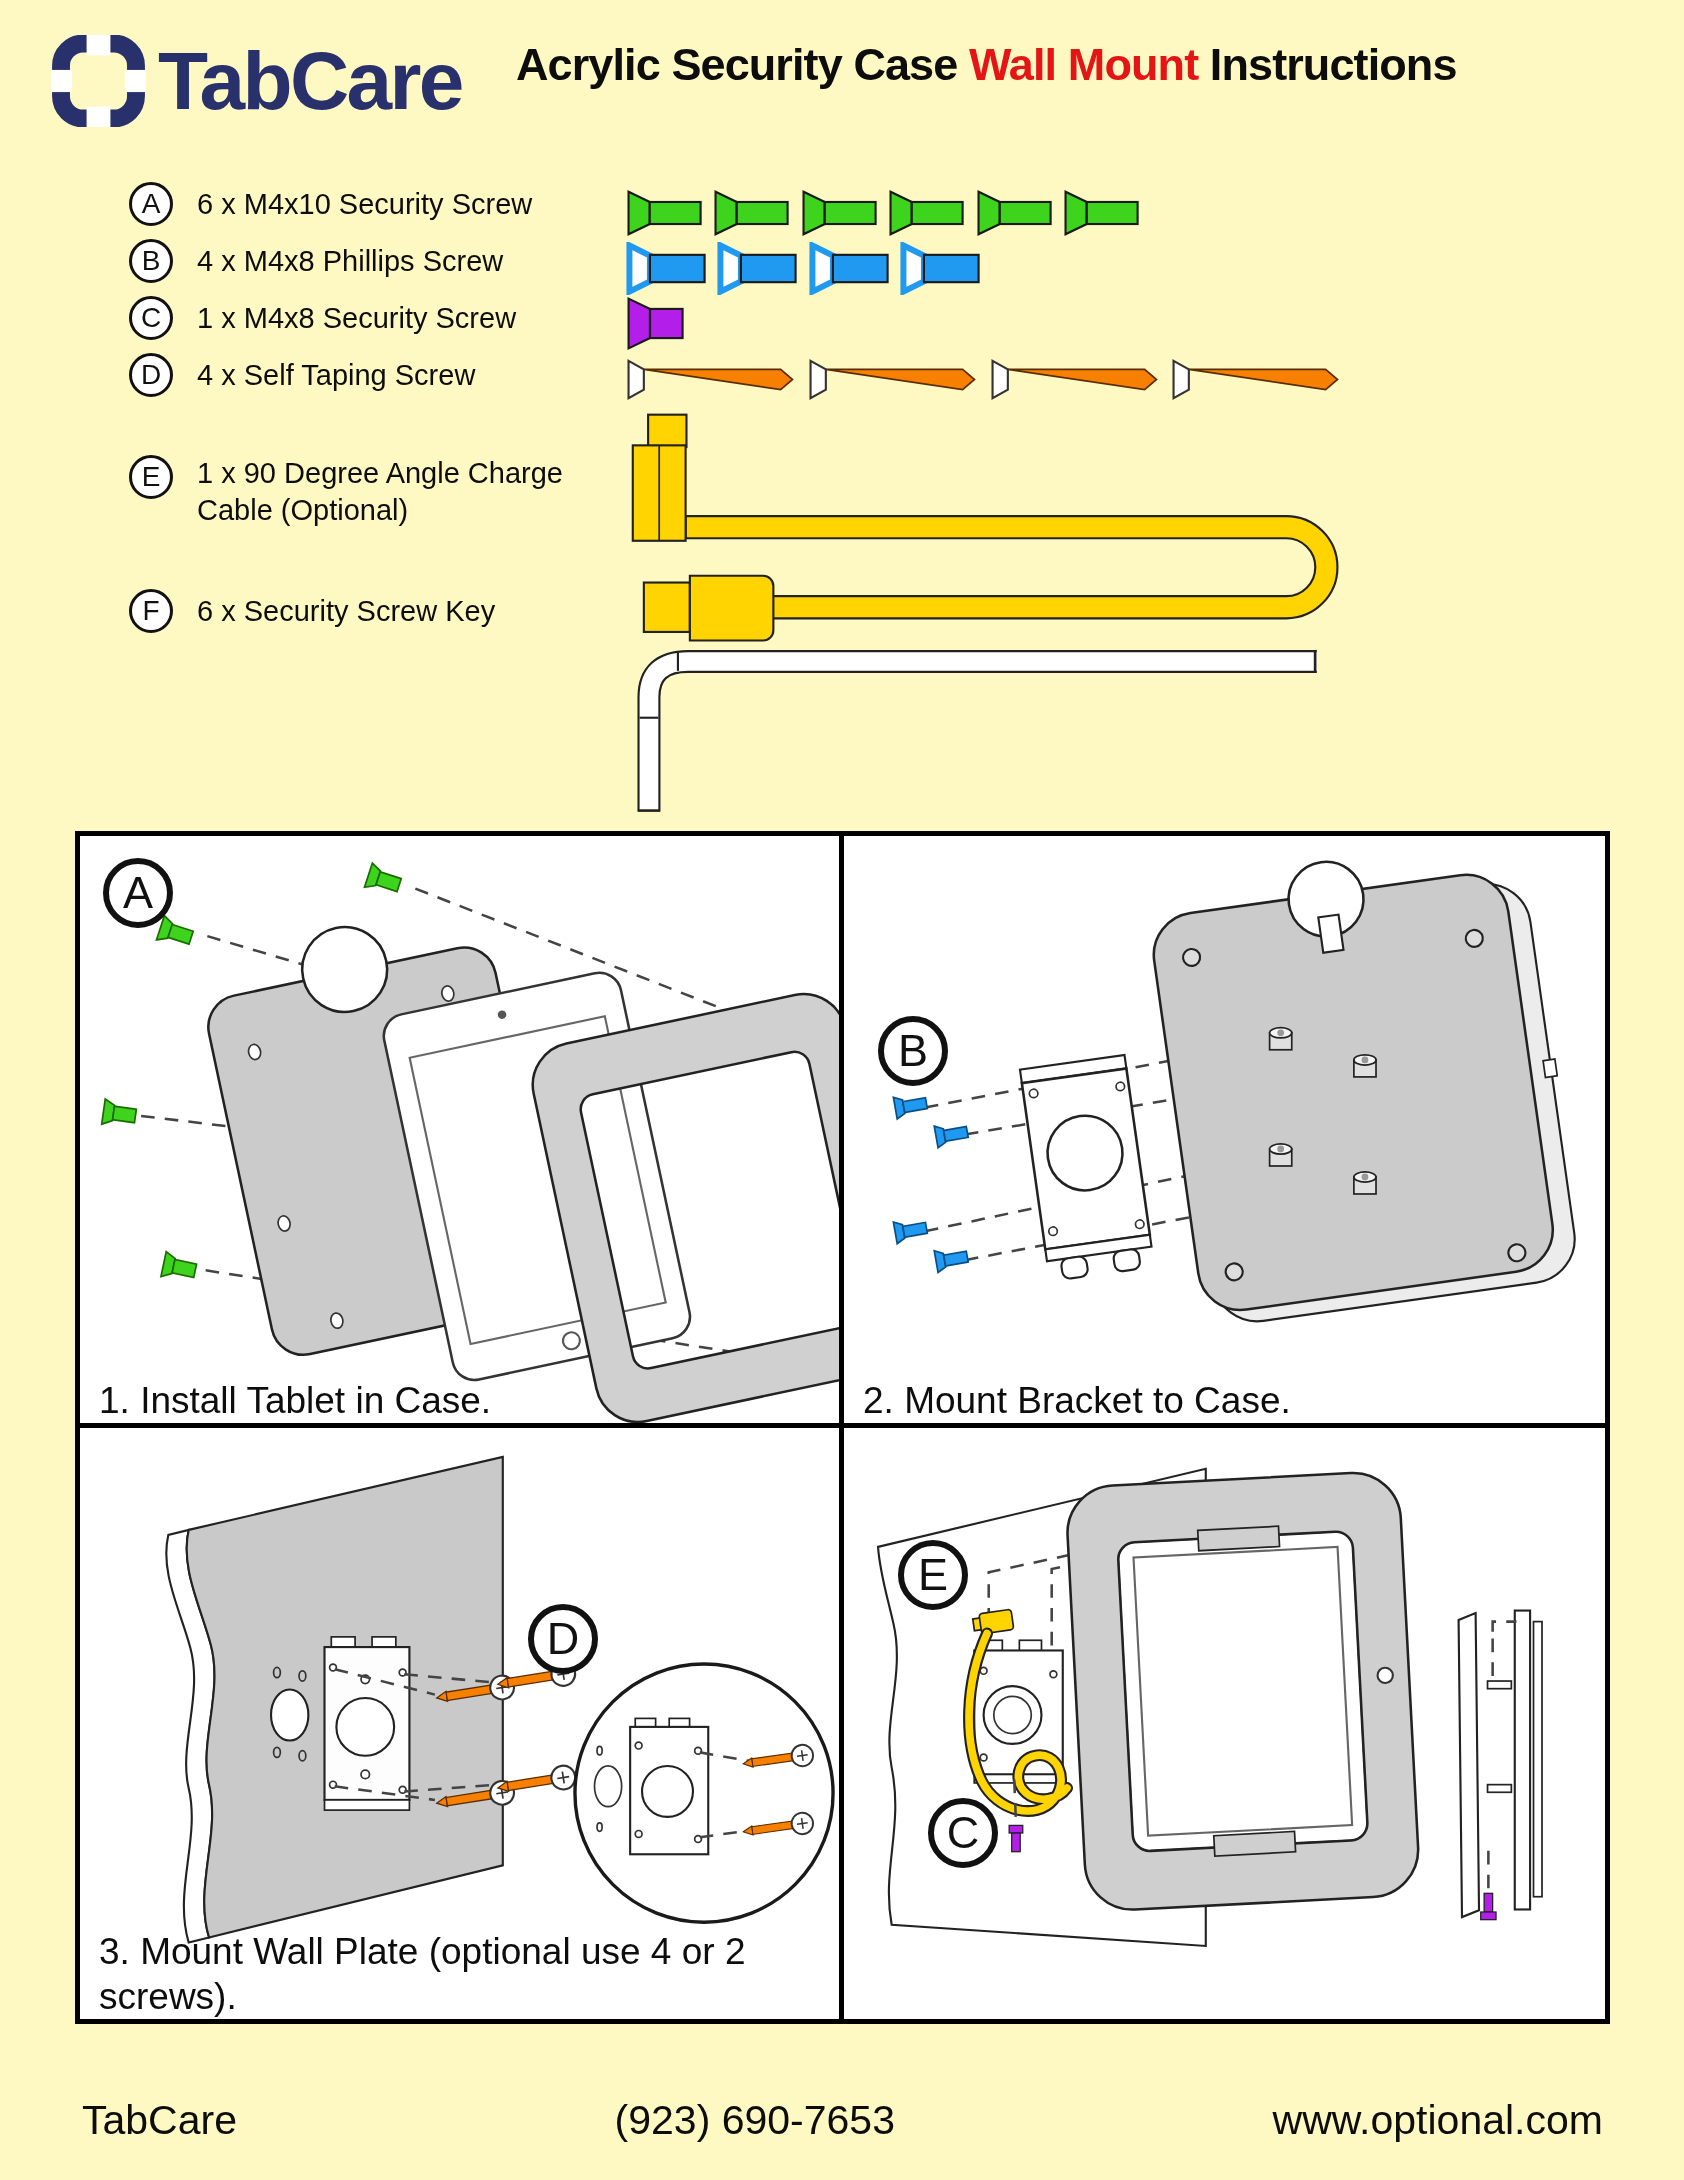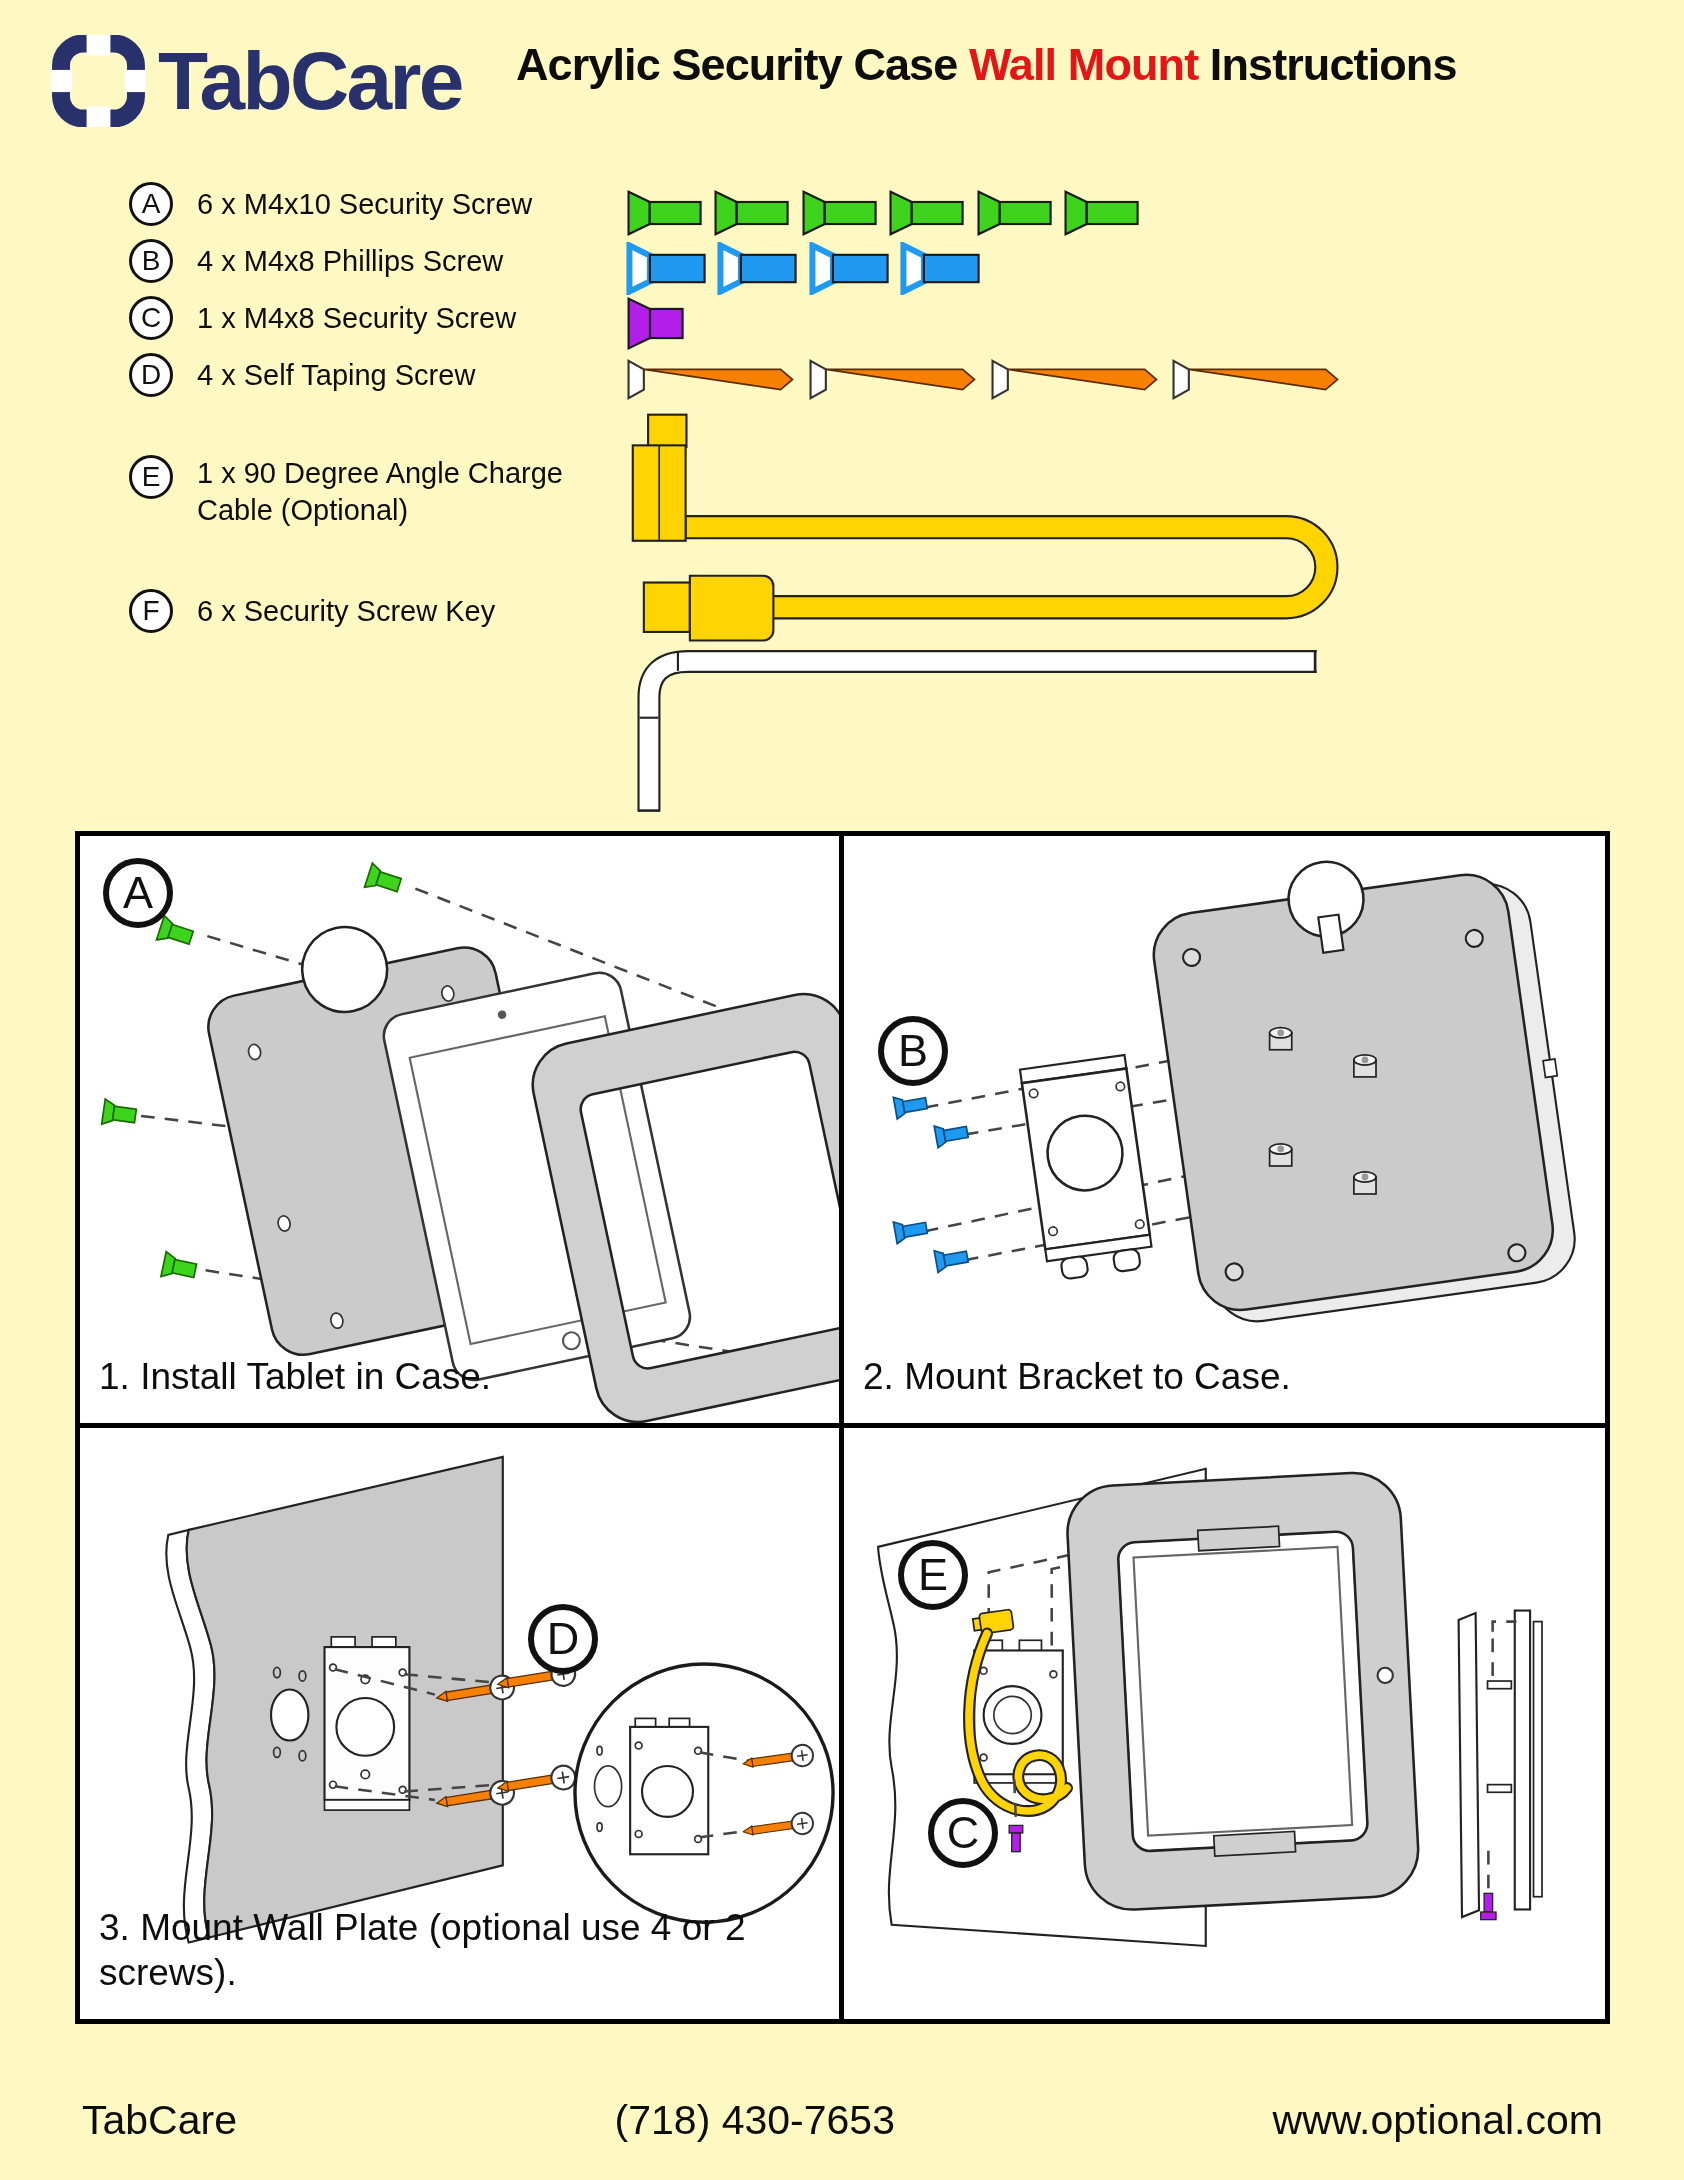--- a/index.html
+++ b/index.html
@@ -24,21 +24,21 @@
   .gap10 svg{margin-right:9.4px;} .gap7 svg{margin-right:6.8px;}
   .art{position:absolute;}
   
   .grid{position:absolute;left:75px;top:831px;width:1535px;height:1193px;border:5.1px solid #000;
         box-sizing:border-box;display:grid;grid-template-columns:764px 1fr;grid-template-rows:592px 1fr;}
   .panel{position:relative;box-sizing:border-box;overflow:hidden;background:#fff;}
   .panel.tl{border-right:5.1px solid #000;border-bottom:5.1px solid #000;}
   .panel.tr{border-bottom:5.1px solid #000;}
   .panel.bl{border-right:5.1px solid #000;}
   .panel svg.illu{position:absolute;left:0;top:0;width:100%;height:100%;}
-  .caption{position:absolute;left:19px;bottom:24px;font-size:37px;line-height:1.22;color:#0d0d0d;}
+  .caption{position:absolute;left:19px;bottom:0;font-size:37px;line-height:1.22;color:#0d0d0d;}
   .panel.br .caption{bottom:6.8px;left:17px;max-width:729px;}
   .panel-badge{position:absolute;width:70px;height:70px;border-width:6px;font-size:45px;}
   
   .footer{position:absolute;left:82px;right:82px;top:2097px;display:flex;
           justify-content:space-between;align-items:baseline;font-size:41px;color:#0d0d0d;}
   .dash{stroke:#444;stroke-width:3;stroke-dasharray:16 12;fill:none;}
 </style>
 </head>
 <body>
 
@@ -471,18 +471,18 @@
           <span>E</span>
         </div>
       <div class="circle-badge panel-badge" style="left:84px;top:370px">
           <span>C</span>
         </div>
     </div>
   </div>
 
   <div class="footer">
     <span>TabCare</span>
-    <span>(718) 430-7653</span>
+    <span>(923) 690-7653</span>
     <span>www.optional.com</span>
   </div>
 
 </div>
 
 
 </body></html>

